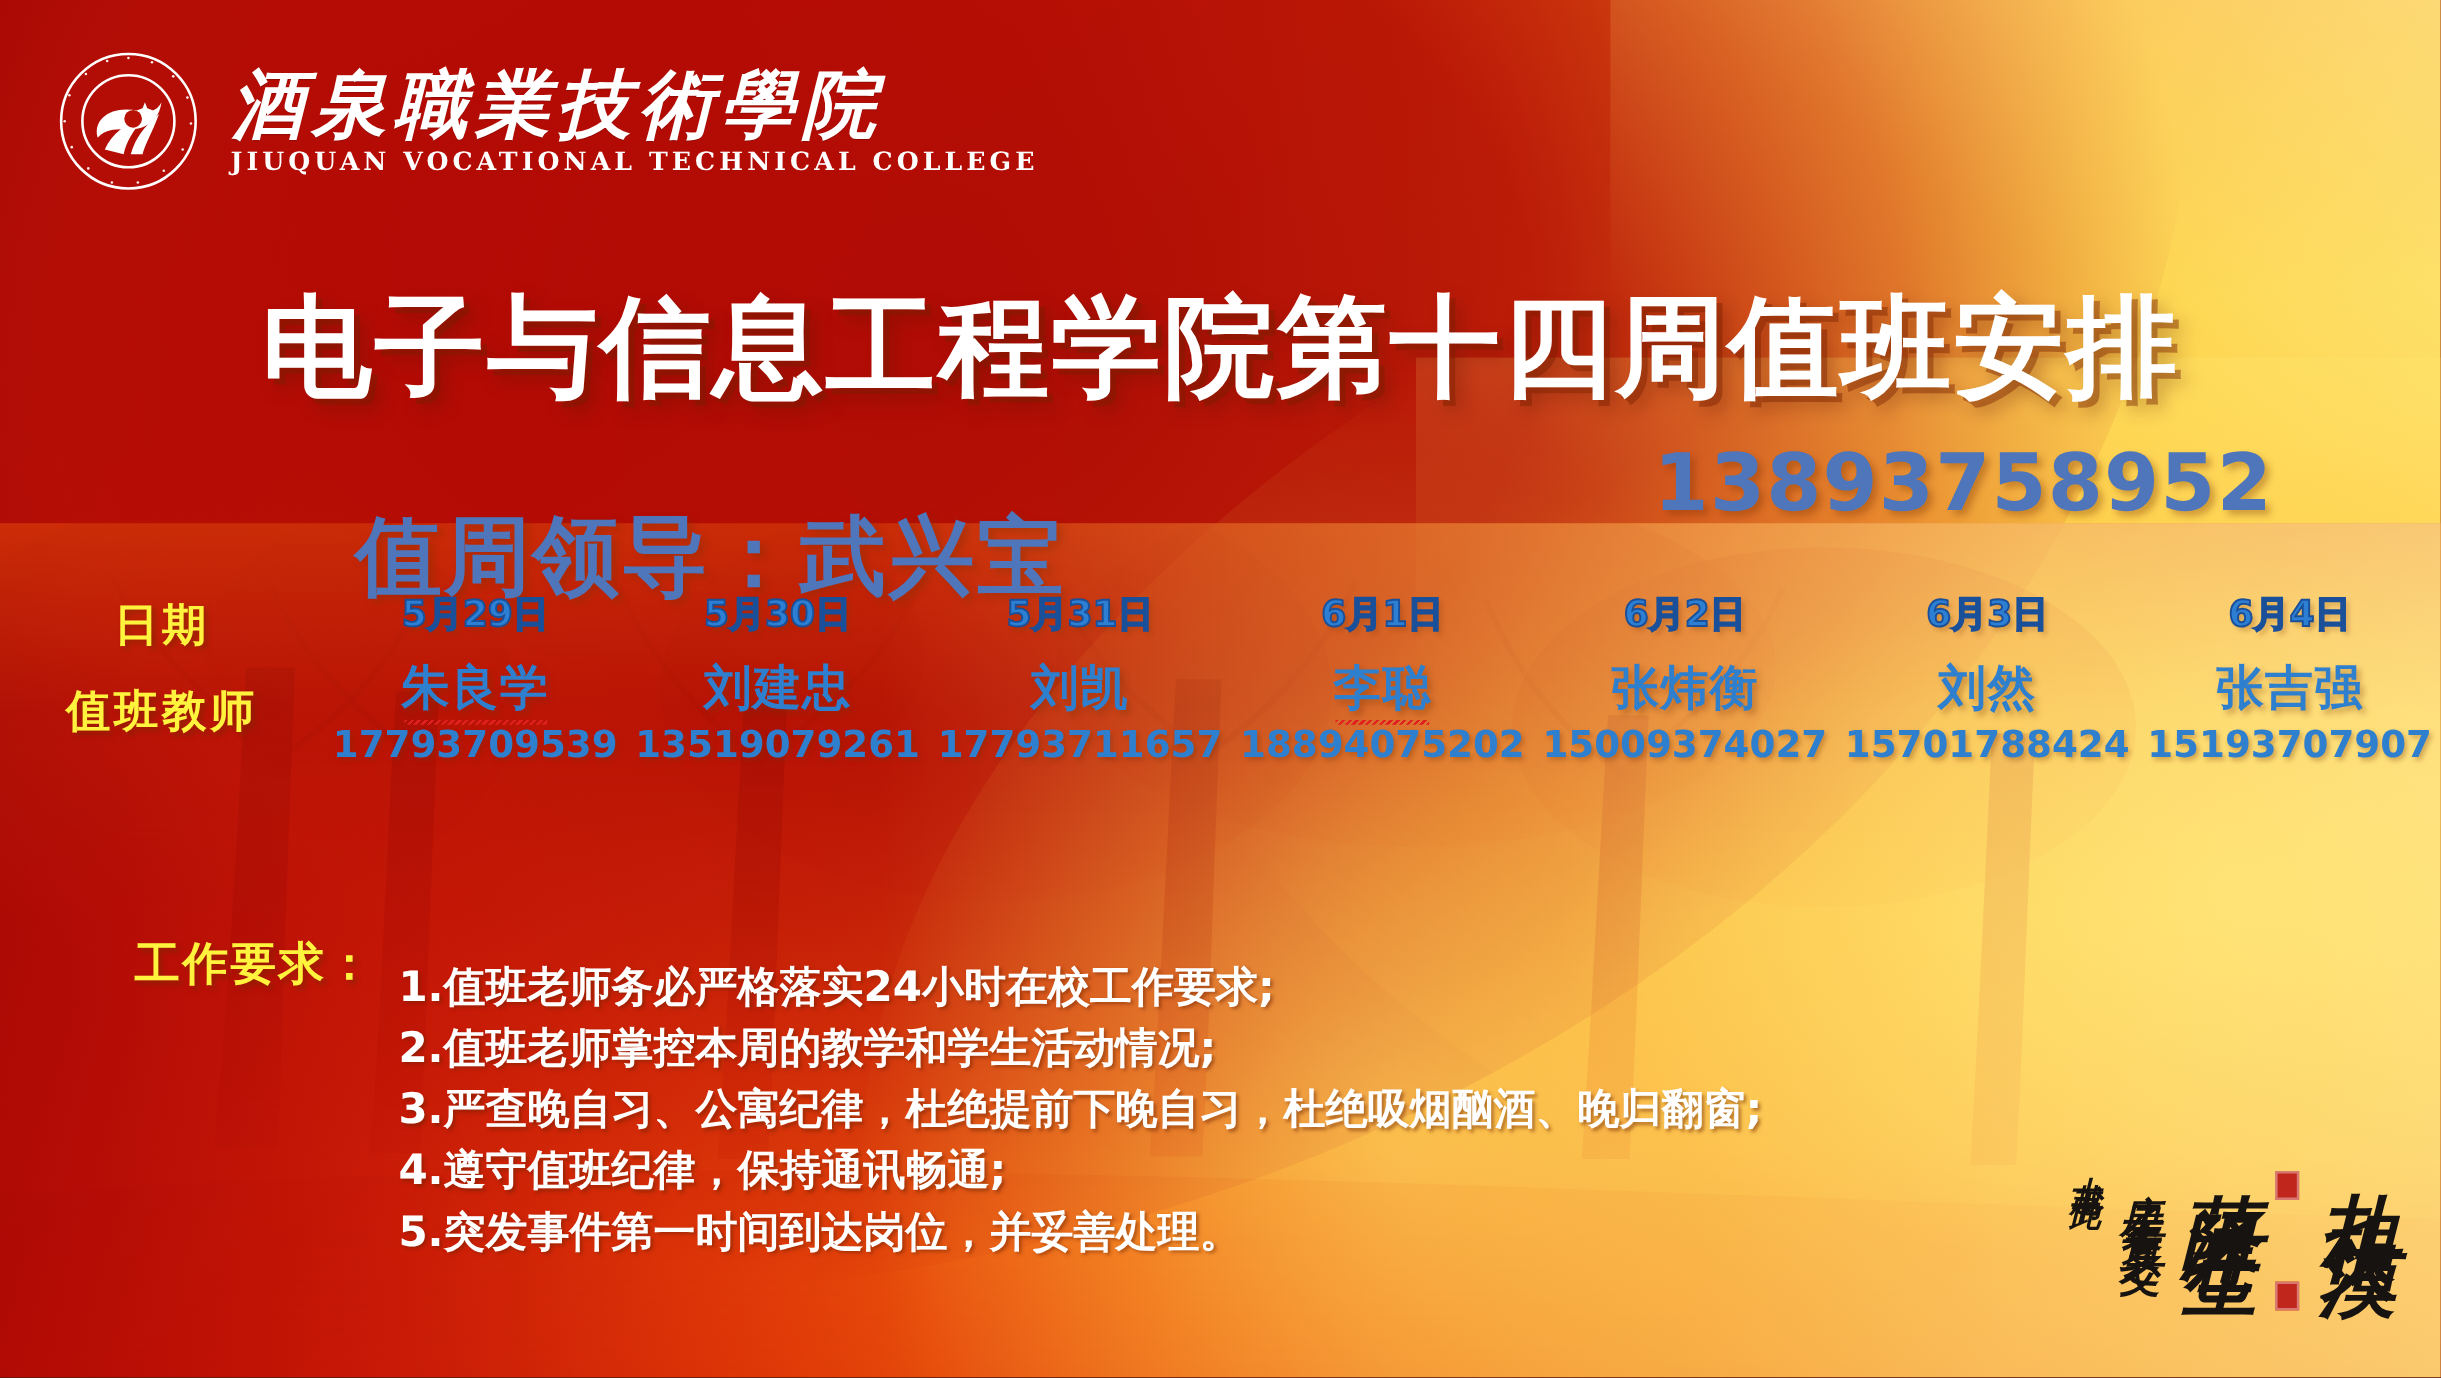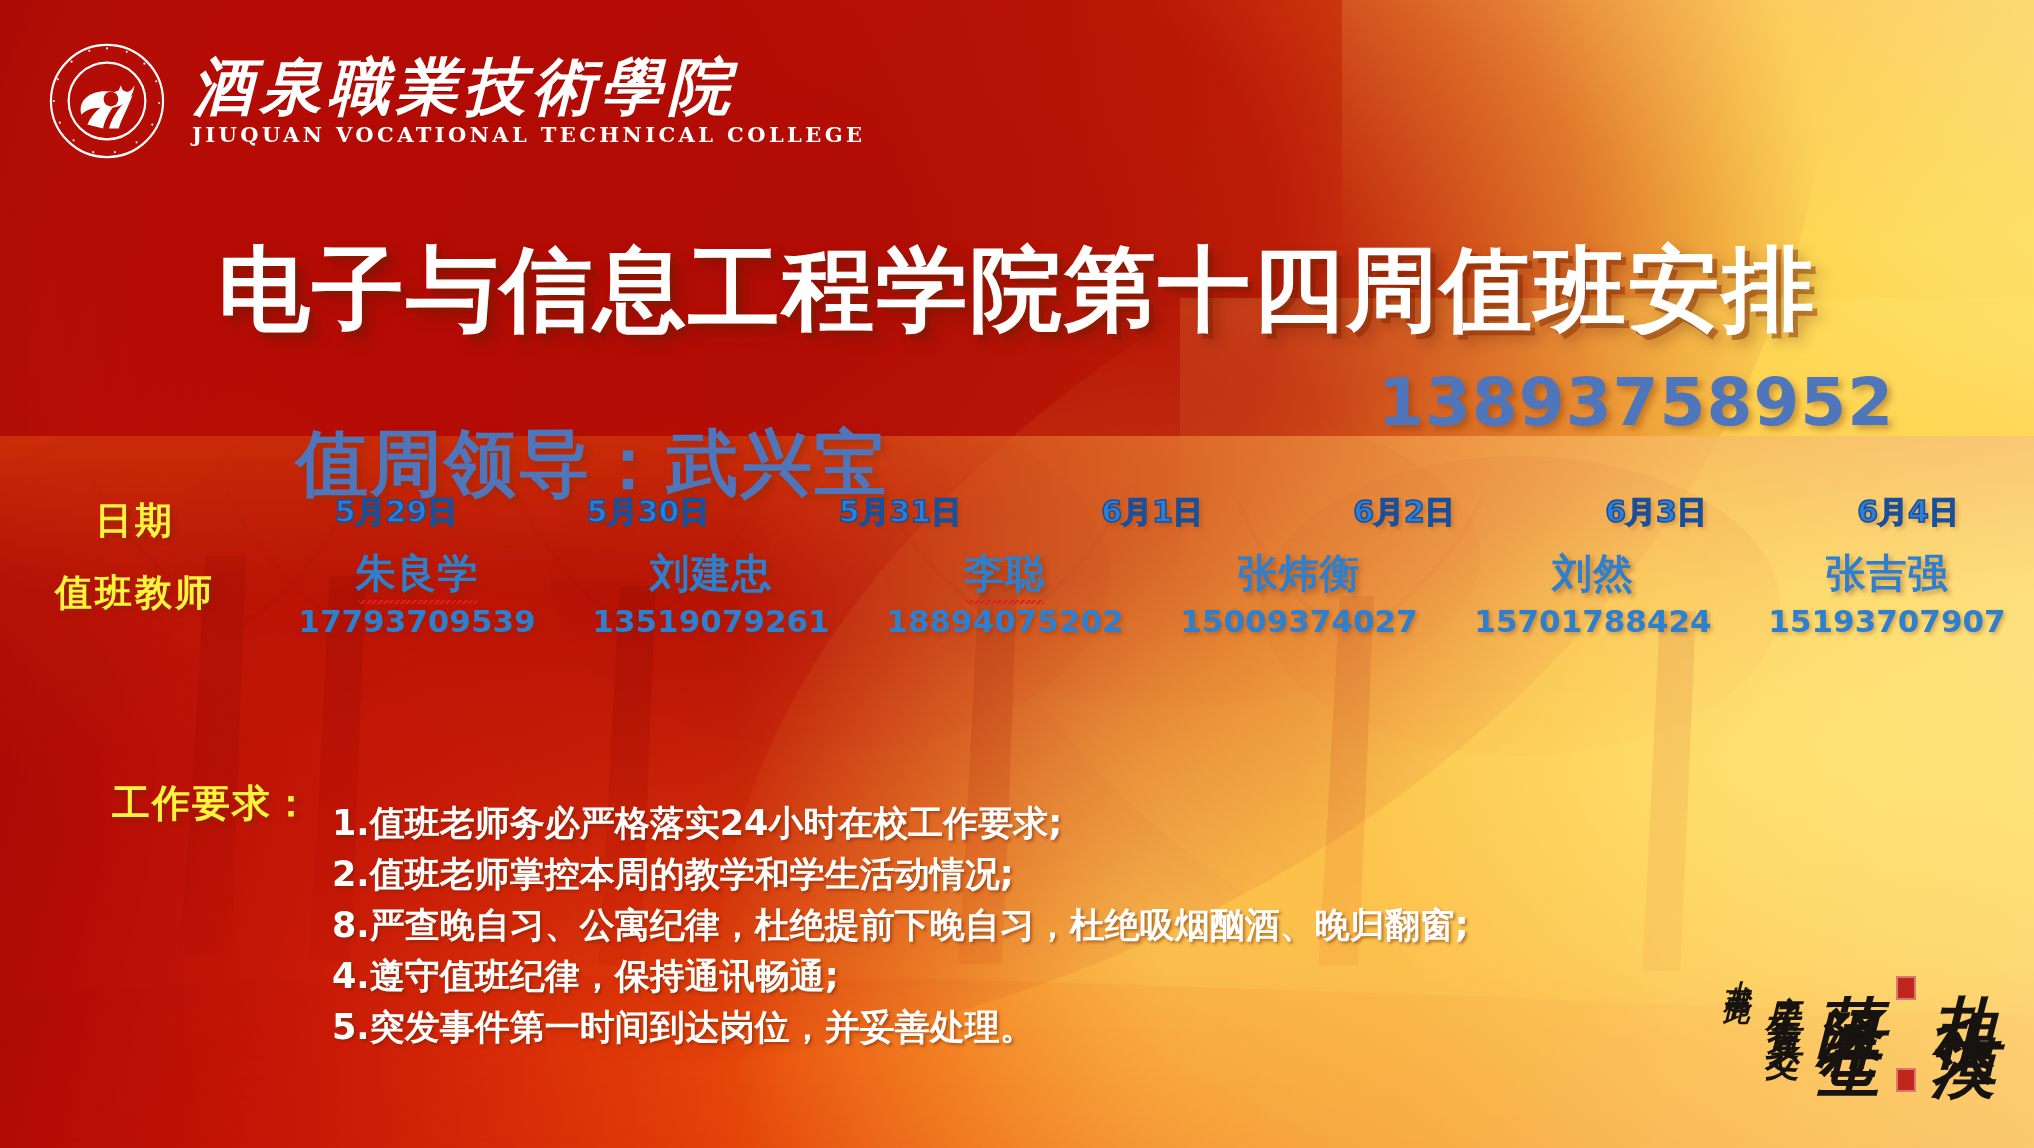--- a/index.html
+++ b/index.html
@@ -352,20 +352,24 @@
       <div class="cells" id="teacher-cells">
           <div class="cell">
             <div><span class="tname misspelled">朱良学</span></div>
             <div class="tphone">17793709539</div>
           </div>
           <div class="cell">
             <div><span class="tname">刘建忠</span></div>
             <div class="tphone">13519079261</div>
           </div>
           <div class="cell">
+            <div><span class="tname">刘凯</span></div>
+            <div class="tphone">17793711657</div>
+          </div>
+          <div class="cell">
             <div><span class="tname misspelled">李聪</span></div>
             <div class="tphone">18894075202</div>
           </div>
           <div class="cell">
             <div><span class="tname">张炜衡</span></div>
             <div class="tphone">15009374027</div>
           </div>
           <div class="cell">
             <div><span class="tname">刘然</span></div>
             <div class="tphone">15701788424</div>
@@ -377,21 +381,21 @@
         </div>
     </div>
 
   </div>
 
   <div class="req">
     <div class="req-head">工作要求：</div>
     <div class="req-list" id="req-list">
         <div class="req-item">1.值班老师务必严格落实24小时在校工作要求;</div>
         <div class="req-item">2.值班老师掌控本周的教学和学生活动情况;</div>
-        <div class="req-item">8.严查晚自习、公寓纪律，杜绝提前下晚自习，杜绝吸烟酗酒、晚归翻窗;</div>
+        <div class="req-item">3.严查晚自习、公寓纪律，杜绝提前下晚自习，杜绝吸烟酗酒、晚归翻窗;</div>
         <div class="req-item">4.遵守值班纪律，保持通讯畅通;</div>
         <div class="req-item">5.突发事件第一时间到达岗位，并妥善处理。</div>
       </div>
   </div>
 
   <div class="calli">
     <div class="calli-col calli-sig">士越书此</div>
     <div class="calli-col calli-sub">庚子年春夏之交</div>
     <div class="calli-col calli-main">荫泽苍生</div>
     <div class="calli-seals">

